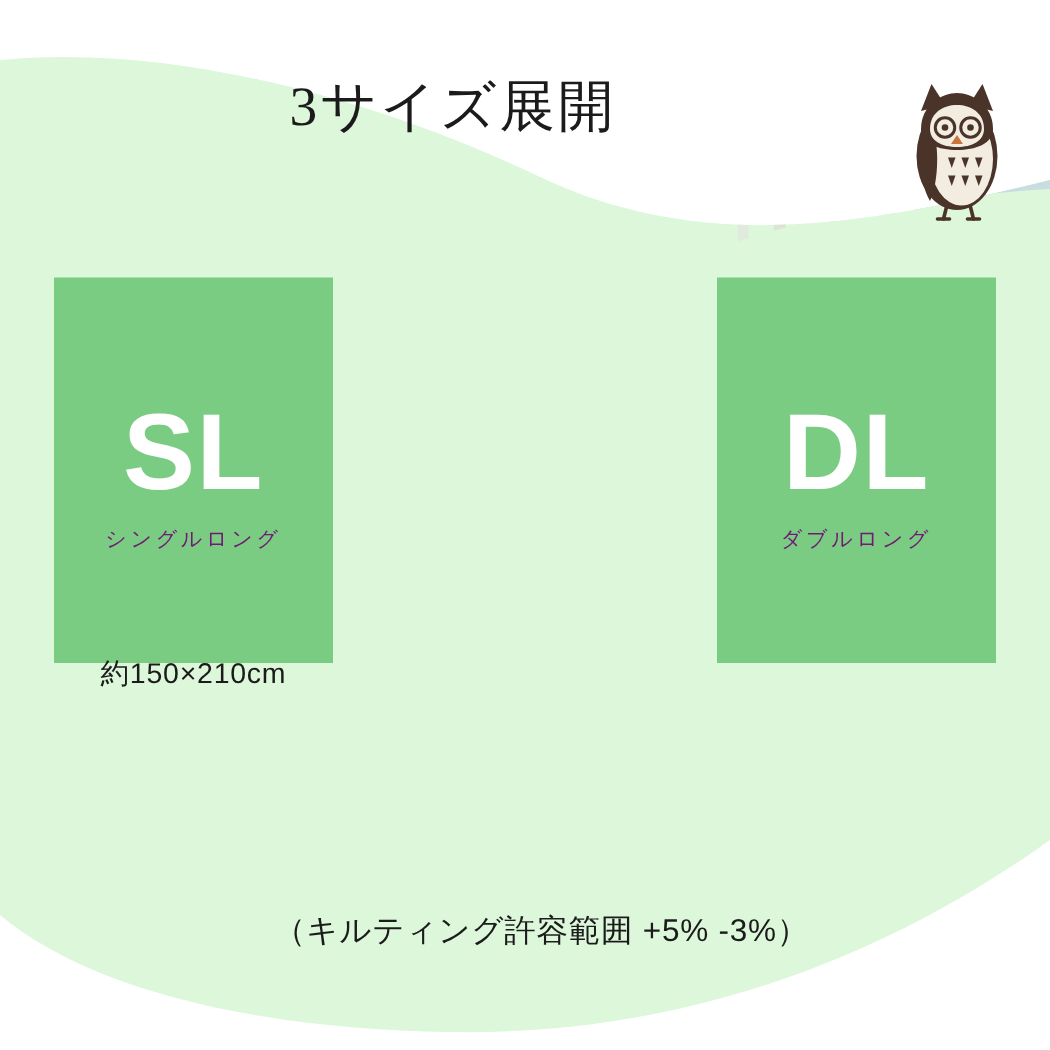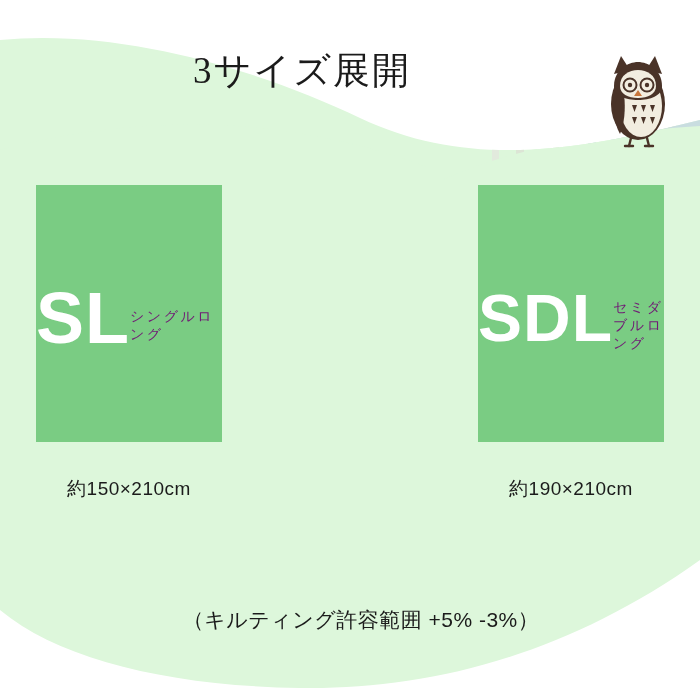--- a/index.html
+++ b/index.html
@@ -55,21 +55,21 @@
     display: flex;
     justify-content: space-between;
     z-index: 5;
   }
 
   .size-card {
     width: 186px;
     height: 257px;
     background: #7ACC83;
     display: flex;
-    flex-direction: row;
+    flex-direction: column;
     align-items: center;
     justify-content: center;
     box-sizing: border-box;
     padding-top: 10px;
   }
 
   .card-code {
     color: #ffffff;
     font-size: 72px;
     font-weight: bold;
@@ -83,21 +83,21 @@
     color: #701a75;
     font-size: 14px;
     letter-spacing: 2.5px;
     margin-top: 14px;
   }
 
   
   #dimension-row {
     position: absolute;
     left: 36px;
-    top: 476px;
+    top: 436px;
     width: 628px;
     display: flex;
     justify-content: space-between;
     z-index: 5;
   }
 
   .dimension-label {
     width: 186px;
     text-align: center;
     font-size: 19px;
@@ -227,27 +227,26 @@
 
   <div id="page-title">3サイズ展開</div>
 
   <div id="size-cards">
 
     <div class="size-card">
       <div class="card-code">SL</div>
       <div class="card-name">シングルロング</div>
     </div>
 
+
     <div class="size-card">
-      <div class="card-code wide">SDL</div>
-      <div class="card-name">セミダブルロング</div>
+      <div class="card-code">DL</div>
+      <div class="card-name">ダブルロング</div>
     </div>
-
   </div>
 
   <div id="dimension-row">
     <div class="dimension-label">約150×210cm</div>
-    <div class="dimension-label">約190×210cm</div>
   </div>
 
   <div id="footnote">（キルティング許容範囲 +5% -3%）</div>
 
 </div>
 
 </body></html>

